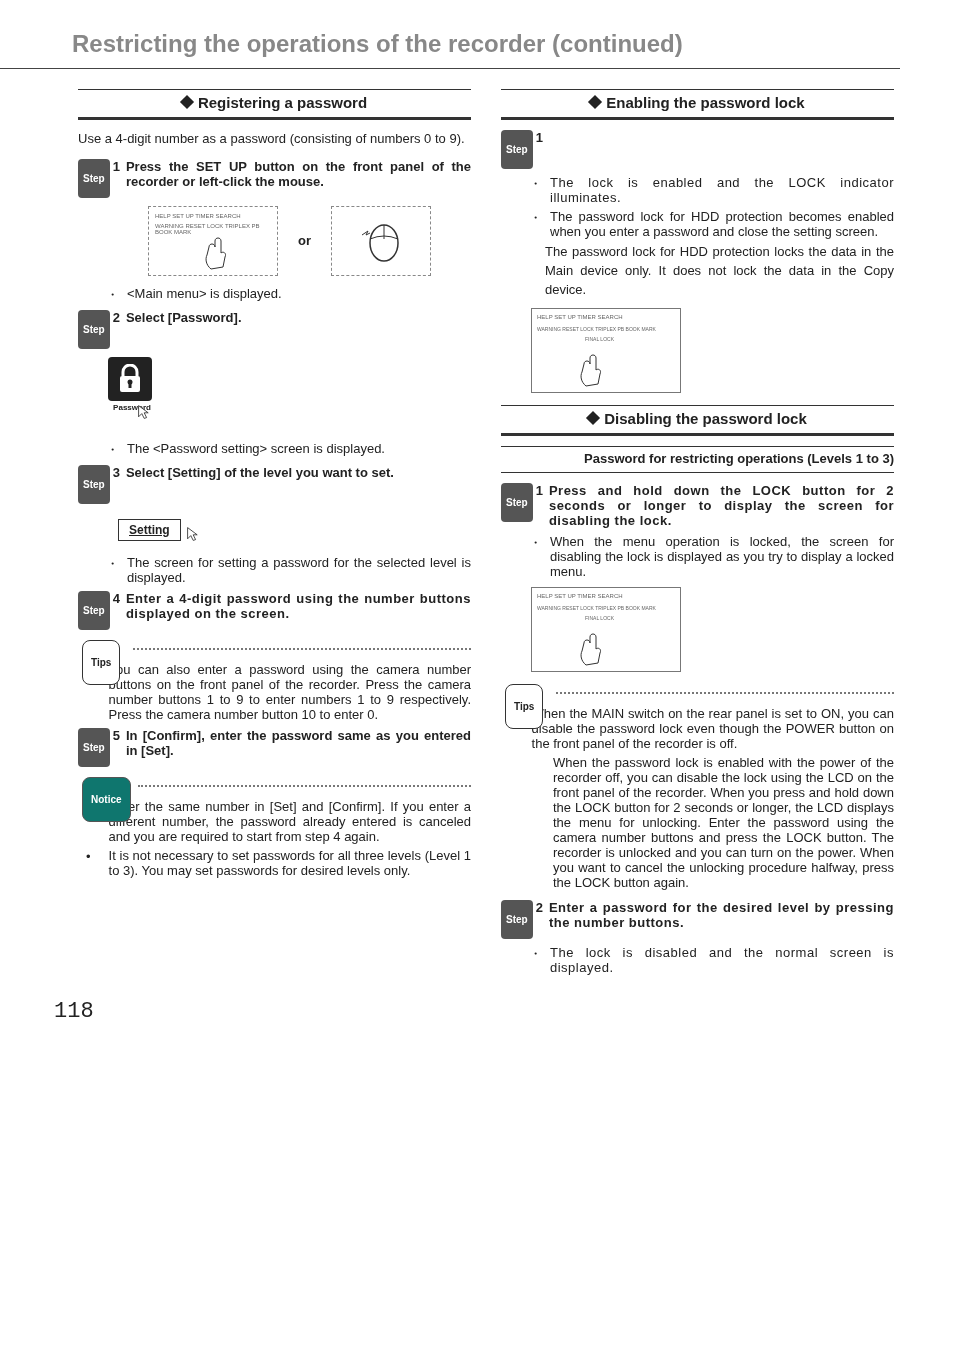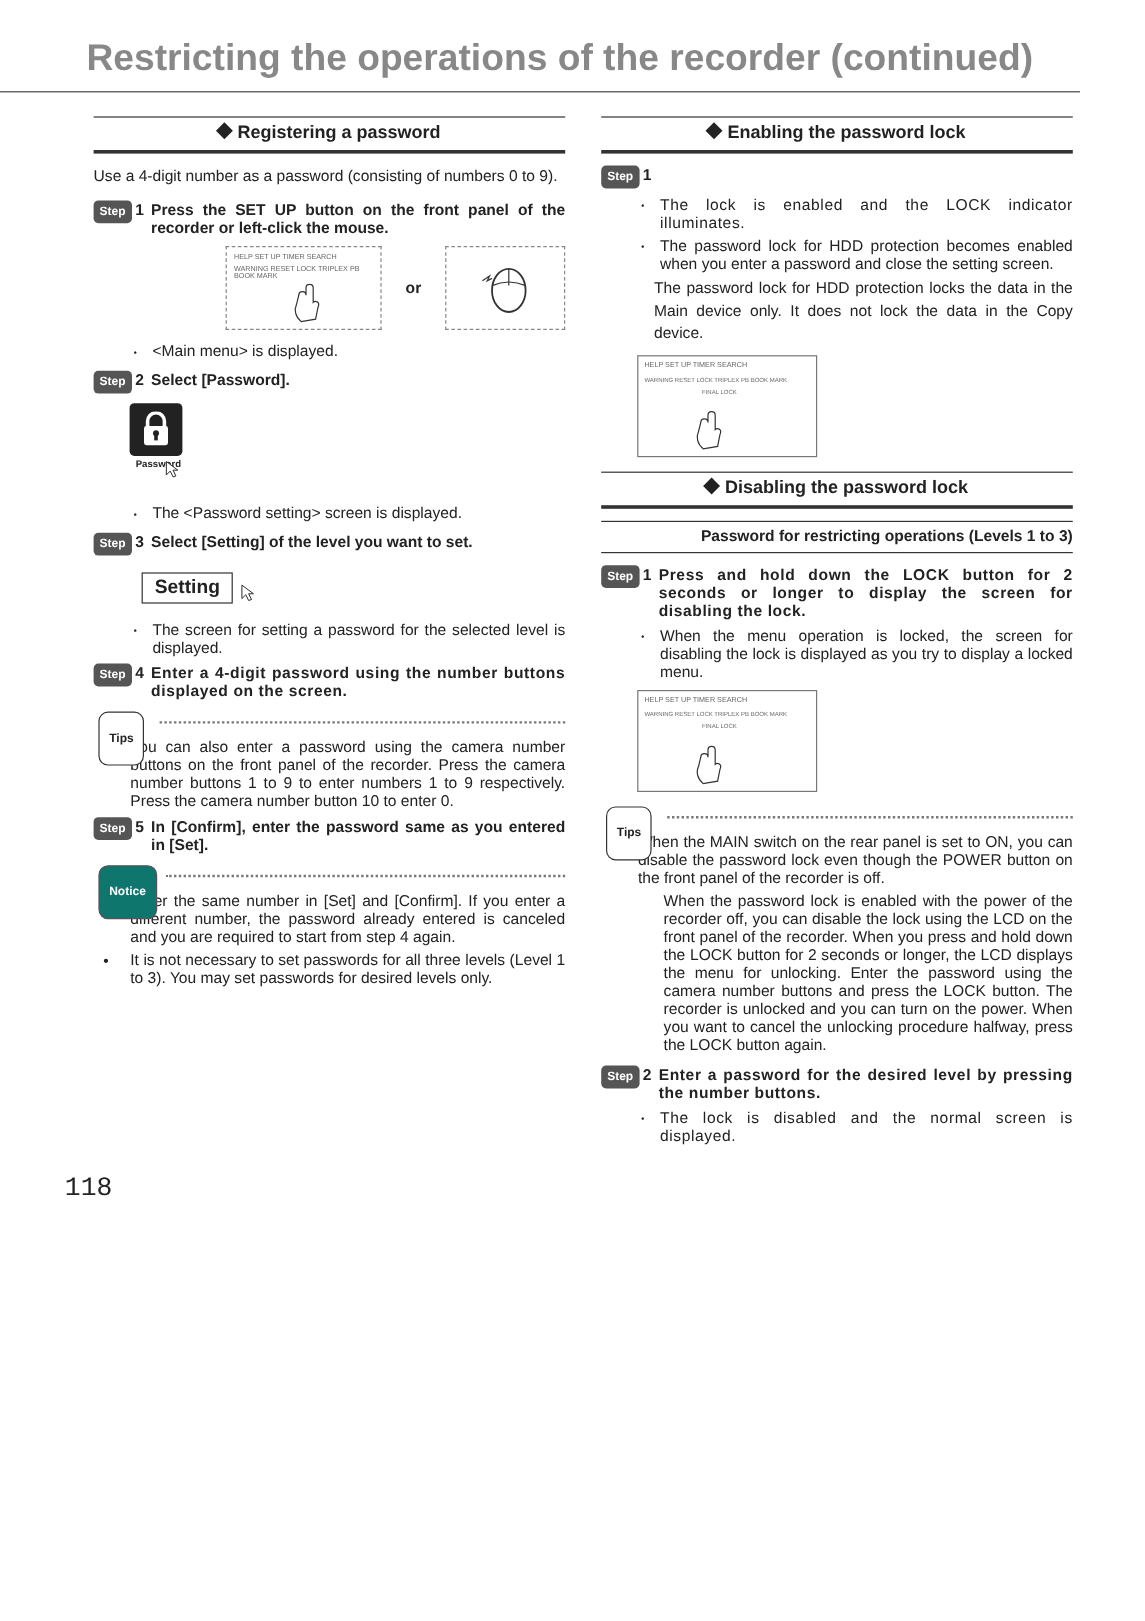--- a/index.html
+++ b/index.html
@@ -4,21 +4,21 @@
 <style>
   body {
     font-family: Arial, Helvetica, sans-serif;
     margin: 0;
     padding: 0;
     width: 954px;
     font-size: 13px;
     color: #222;
   }
   .page-title {
-    font-size: 31px;
+    font-size: 24px;
     color: #888;
     font-weight: bold;
     padding: 30px 0 10px 72px;
     border-bottom: 1px solid #444;
     margin: 0 54px 10px 0;
   }
   .two-col {
     display: flex;
     gap: 30px;
     padding: 10px 60px 20px 78px;
@@ -57,21 +57,21 @@
   }
   p { margin: 4px 0; line-height: 1.45; }
   .intro { margin-bottom: 10px; }
   .step { display: flex; align-items: flex-start; margin: 6px 0; }
   .step-badge {
     background: #555;
     color: #fff;
     font-size: 10px;
     font-weight: bold;
     border-radius: 4px;
-    padding: 4px 5px;
+    padding: 14px 5px;
     margin-right: 3px;
     flex-shrink: 0;
   }
   .step-num { font-weight: bold; margin-right: 6px; flex-shrink: 0; }
   .step-text { font-weight: bold; flex: 1; text-align: justify; }
   .dot-item { display: flex; margin: 4px 0 4px 28px; text-align: justify; }
   .dot-item .dot { margin-right: 8px; flex-shrink: 0; }
   .dot-item .t { flex: 1; }
   .no-dot { margin: 4px 0 4px 44px; text-align: justify; }
   .bullet-item { display: flex; margin: 4px 0 4px 0; text-align: justify; padding-left: 8px;}
@@ -97,21 +97,21 @@
   .notice-label { background: #0f766e; color: #fff; border-color: #555; margin-left: 4px; }
   .dotted-line {
     position: absolute;
     left: 55px;
     right: 0;
     top: 8px;
     border-top: 2px dotted #777;
     z-index: 1;
   }
   .notice-bar .dotted-line { left: 60px; }
-  .fig-row { display: flex; align-items: center; justify-content: flex-end; gap: 20px; margin: 8px 0 10px 30px; }
+  .fig-row { display: flex; align-items: center; justify-content: center; gap: 20px; margin: 8px 0 10px 30px; }
   .fig-placeholder {
     border: 1.5px dashed #888;
     width: 130px;
     height: 70px;
     position: relative;
     font-size: 6px;
     color: #666;
     box-sizing: border-box;
     padding: 6px;
   }
@@ -124,23 +124,24 @@
     font-size: 22px;
   }
   .icon-caption { font-size: 8px; font-weight:bold; margin-top:2px; }
   .setting-btn {
     margin: 8px 0 10px 40px;
     display: inline-block;
   }
   .setting-btn-inner {
     border: 1px solid #333;
     padding: 3px 10px;
-    font-size: 16px;
+    font-size: 12px;
     font-weight: bold;
     display:inline-block;
+    text-decoration:underline;
   }
   .lock-panel {
     margin: 8px 0 12px 30px;
     width: 150px;
     height: 85px;
     border: 1px solid #777;
     font-size: 6px;
     color: #666;
     padding: 5px;
     box-sizing: border-box;

